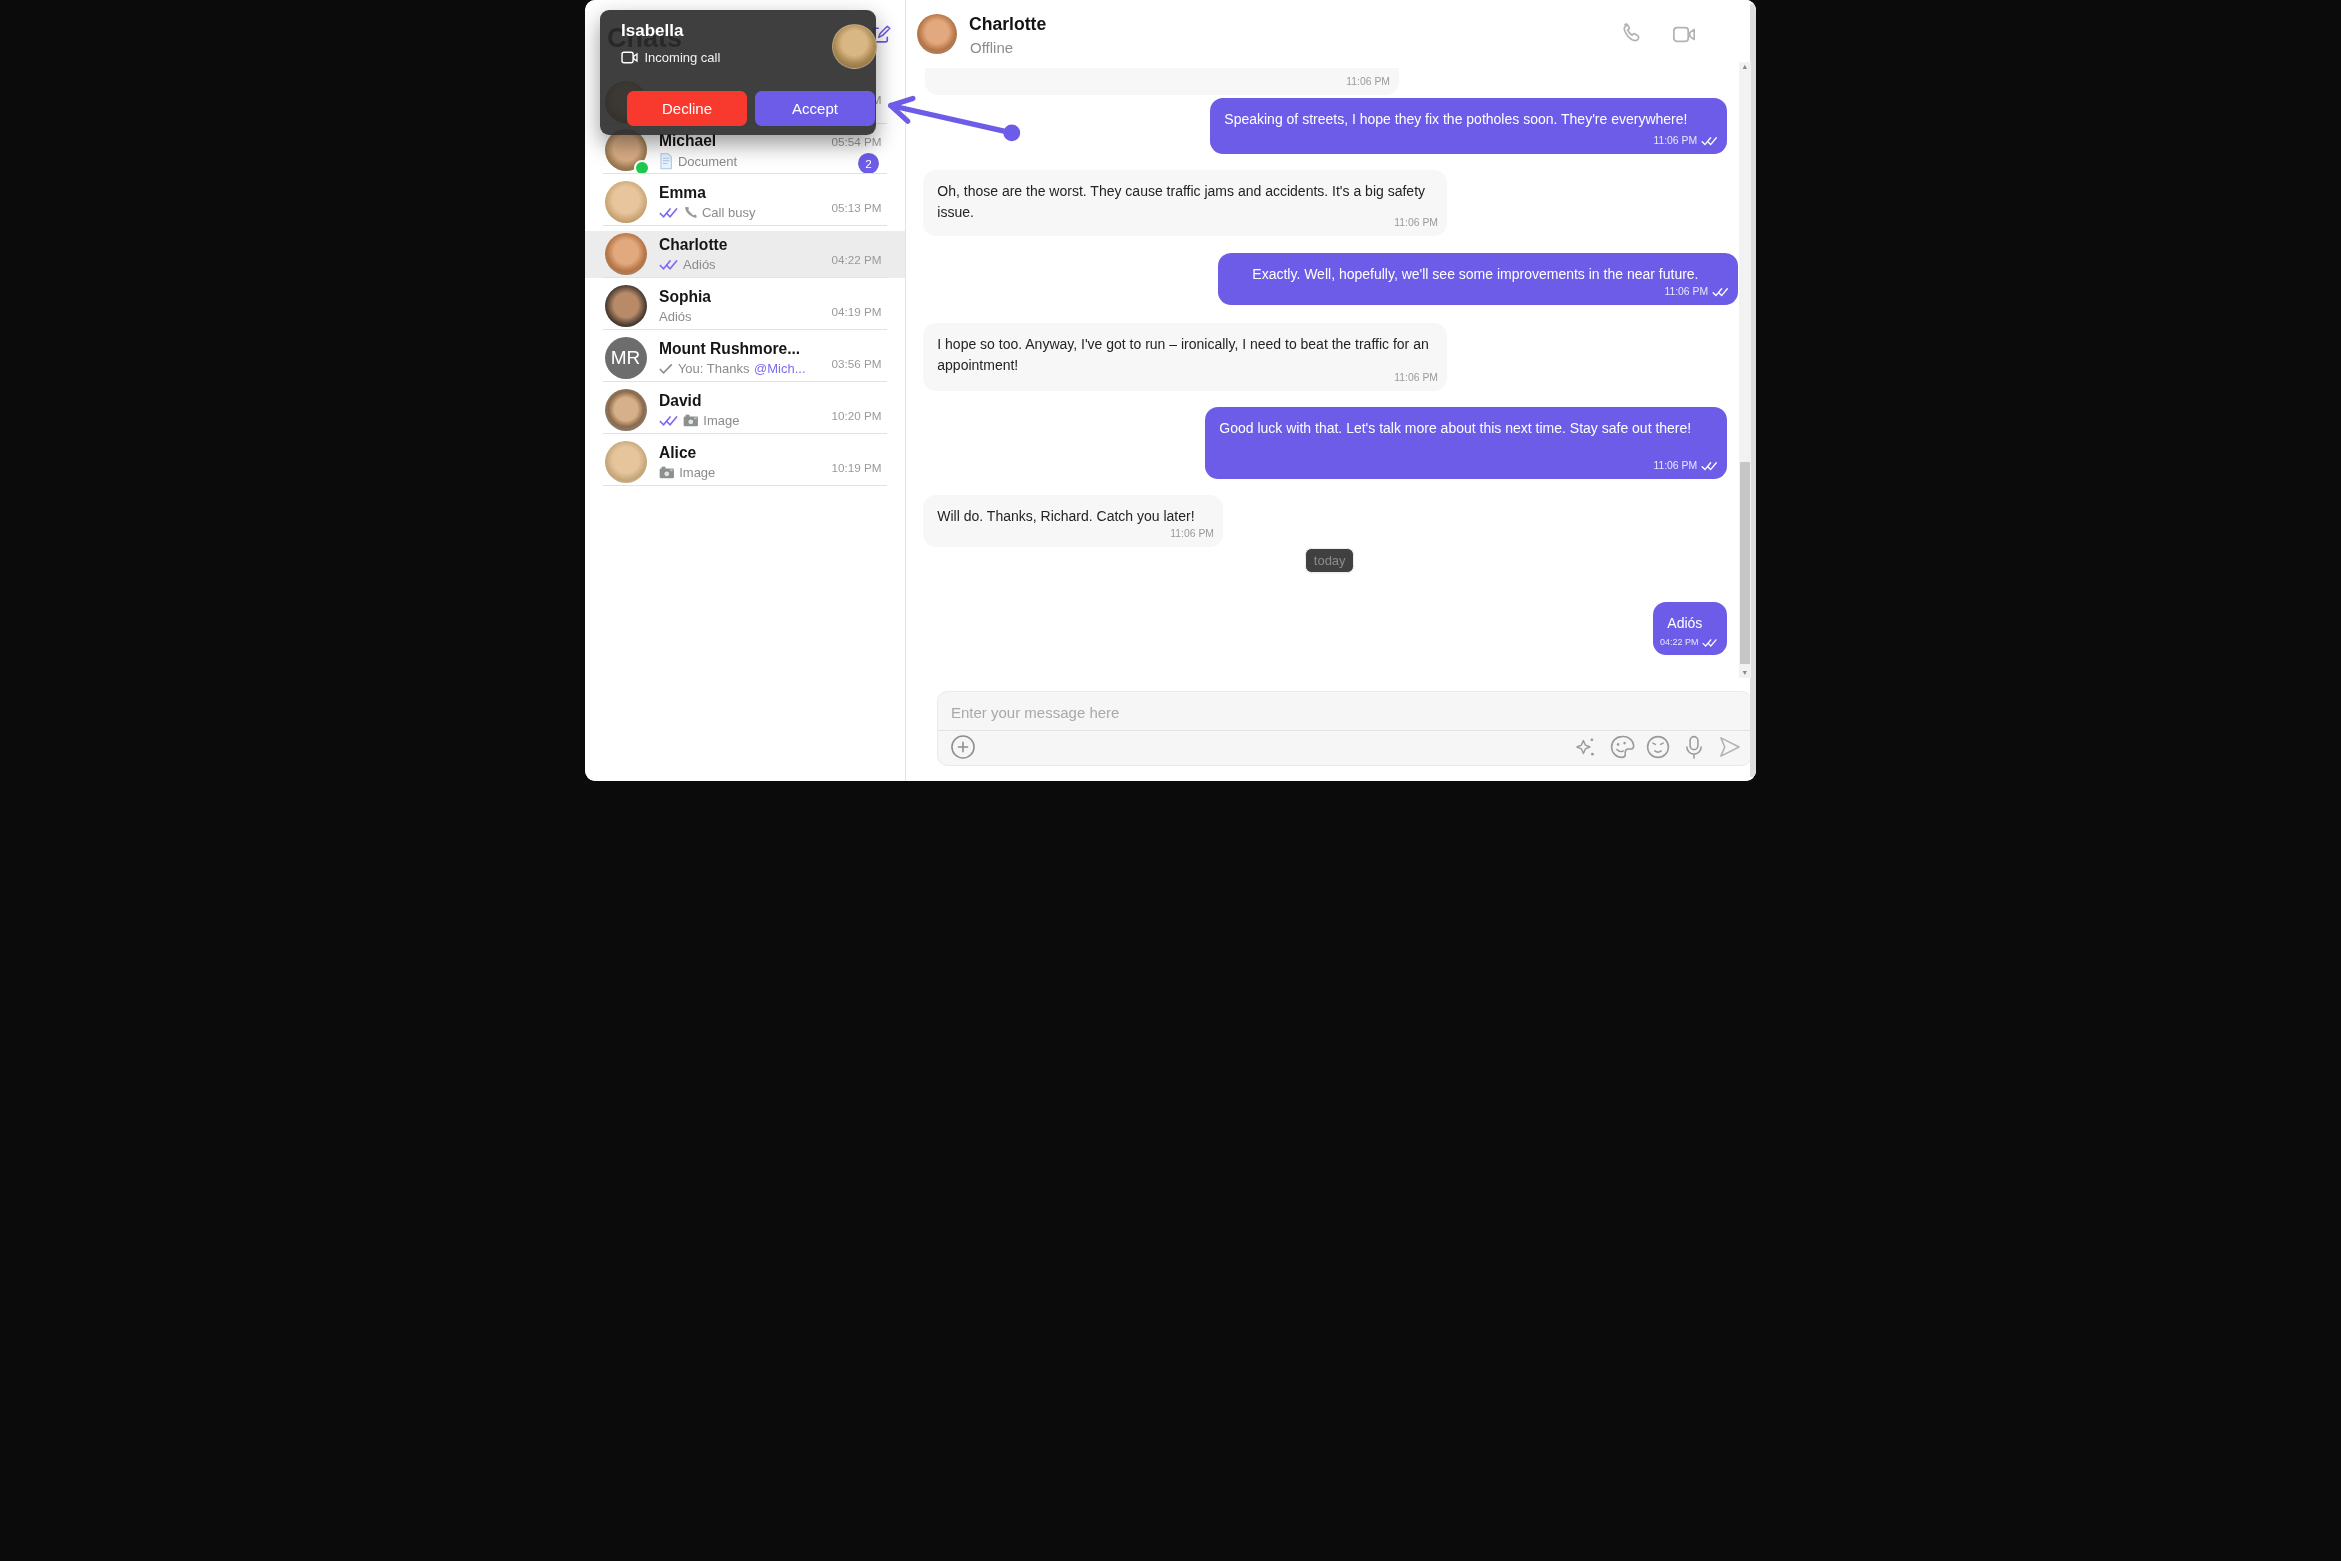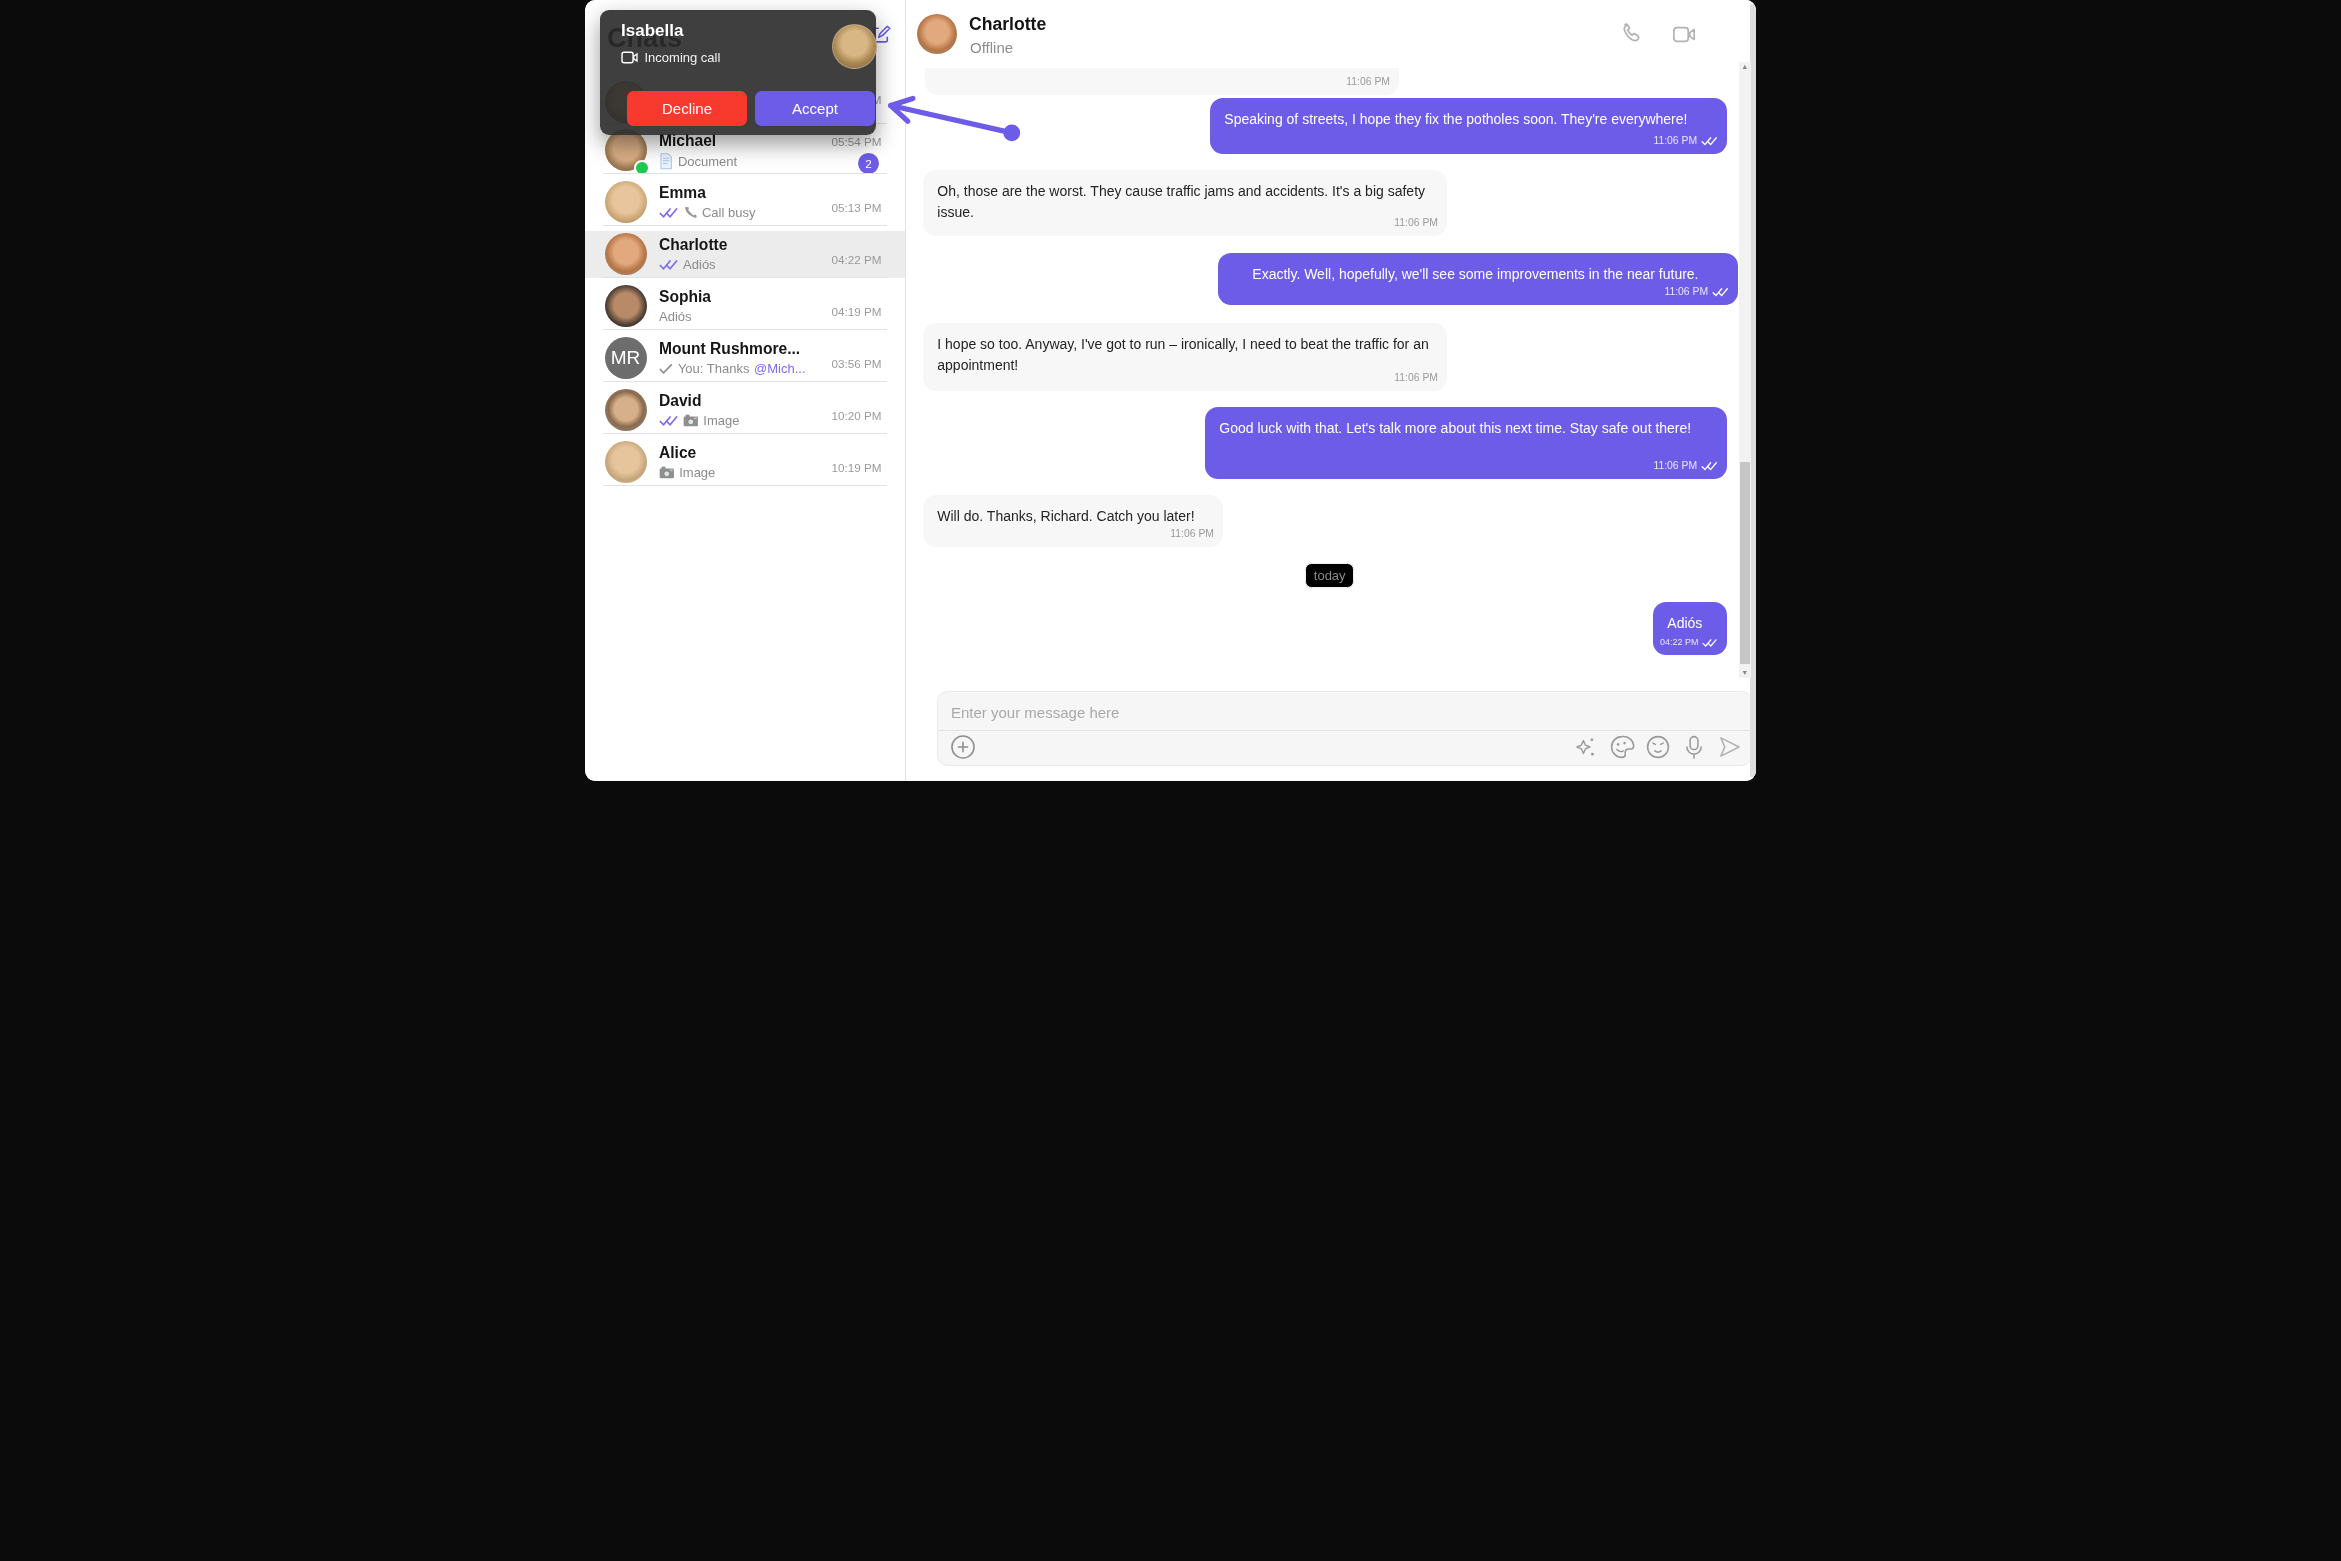--- a/index.html
+++ b/index.html
@@ -44,21 +44,21 @@
   .chat-header .hstatus{position:absolute;left:64px;top:39px;font-size:15px;color:#8d8d8d;}
   .hicons{position:absolute;right:59px;top:22px;display:flex;gap:26px;color:#ababab;}
   .hicons .ic{width:25px;height:25px;cursor:pointer;}
   .bubble{position:absolute;border-radius:13px;font-size:14px;line-height:1.5;z-index:1;}
   .bubble.gray{background:#f7f7f7;color:#242424;}
   .bubble.purple{background:#6C5CE7;color:#fff;}
   .bubble .btext{display:block;padding:11px 14.3px 22px 14.3px;}
   .bubble .meta{position:absolute;right:9px;bottom:5.2px;display:flex;align-items:center;gap:3.9px;font-size:10.4px;}
   .bubble.gray .meta{color:#9a9a9a;}
   .bubble.purple .meta{color:rgba(255,255,255,.85);}
-  .date-pill{position:absolute;left:720px;top:563px;background:#000000;border:0.7px solid #efefef;border-radius:6.5px;padding:3.9px 7.8px;font-size:13px;color:#8b8b8b;z-index:1;box-shadow:0 0.7px 1.3px rgba(0,0,0,.04);}
+  .date-pill{position:absolute;left:720px;top:548px;background:#404040;border:0.7px solid #efefef;border-radius:6.5px;padding:3.9px 7.8px;font-size:13px;color:#8b8b8b;z-index:1;box-shadow:0 0.7px 1.3px rgba(0,0,0,.04);}
   
   .composer{position:absolute;left:31px;top:691px;width:813px;height:73px;background:#f6f6f6;border:0.7px solid #e9e9e9;border-radius:10.4px;z-index:5;}
   .composer .ph{position:absolute;left:13px;top:11.7px;font-size:15px;color:#a9a9a9;}
   .composer .cdiv{position:absolute;left:0;top:38px;width:100%;height:0.7px;background:#e4e4e4;}
   .cicon{position:absolute;width:26px;height:26px;color:#8f8f8f;cursor:pointer;}
   
   .scroll-track{position:absolute;left:833px;top:62px;width:11.7px;height:616px;background:#f2f2f2;z-index:20;}
   .scroll-thumb{position:absolute;left:0.7px;top:400px;width:10.4px;height:202px;background:#c6c6c6;border-radius:1.3px;}
   .scroll-arrow{position:absolute;left:1.3px;width:9px;height:6.5px;color:#8a8a8a;font-size:7.2px;line-height:6.5px;text-align:center;}
   .edge-strip{position:absolute;right:0;top:3.9px;width:5.9px;height:773px;background:#dedede;z-index:19;}

